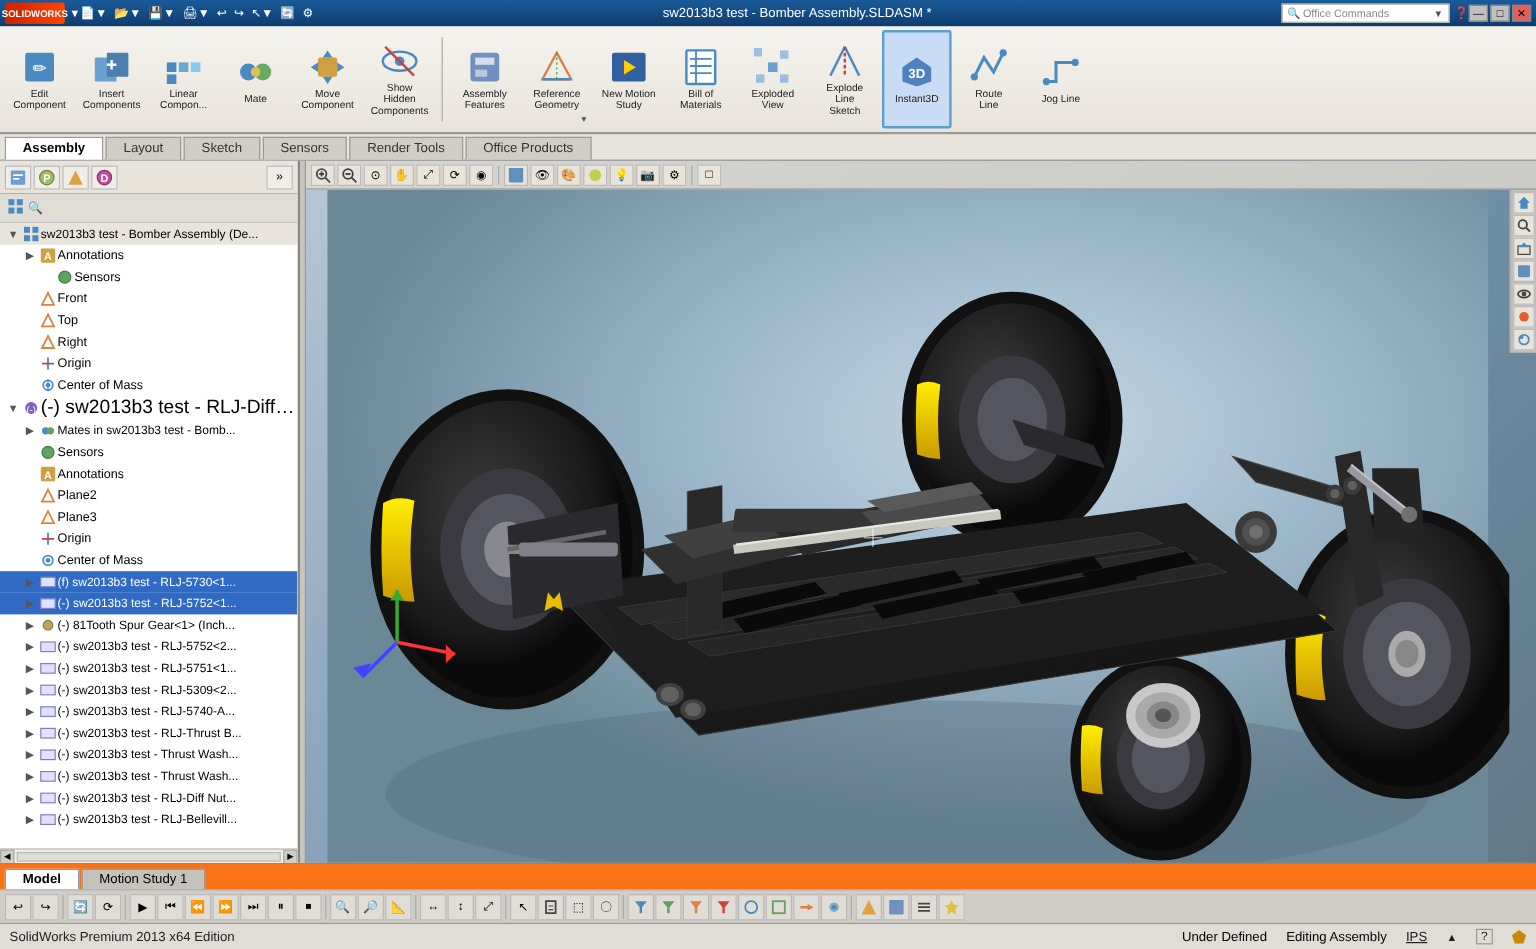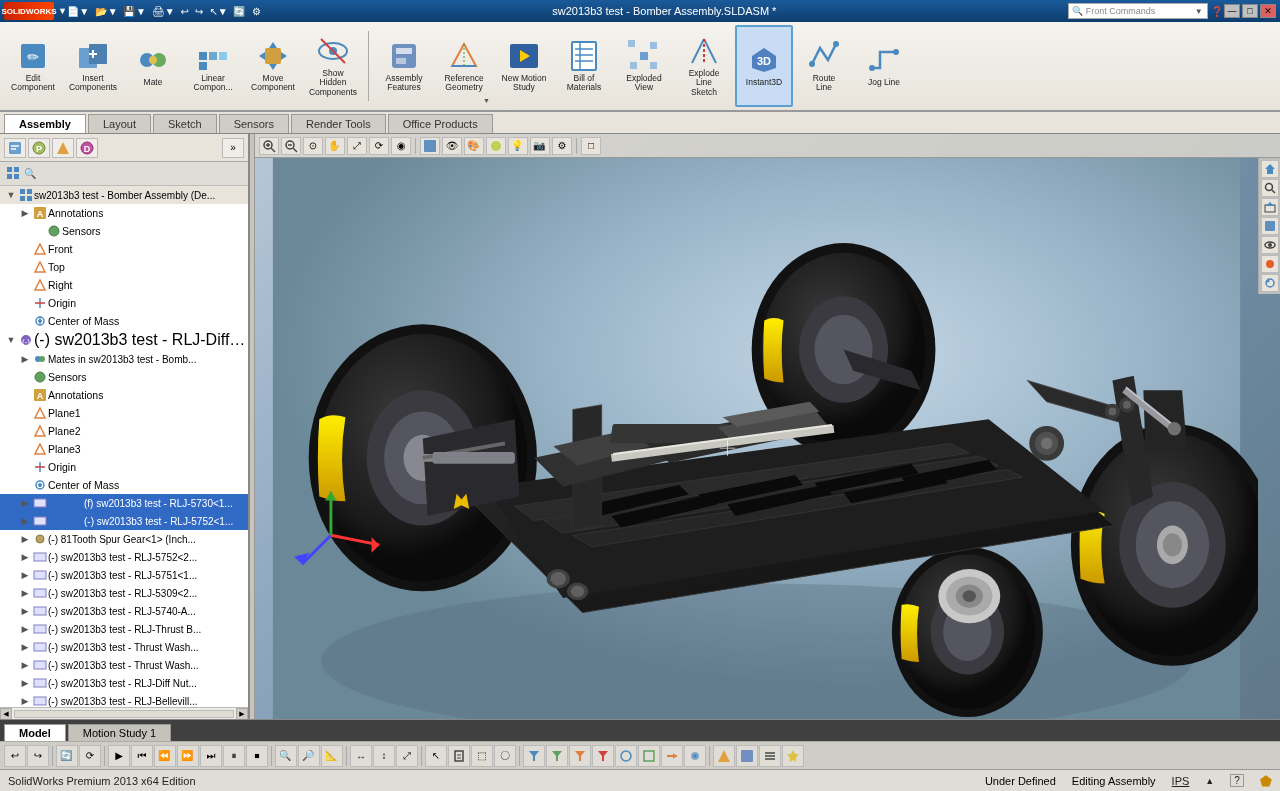--- a/index.html
+++ b/index.html
@@ -118,21 +118,21 @@
     .tree-item {
       display: flex;
       align-items: center;
       padding: 1px 0;
       cursor: pointer;
       min-height: 18px;
       font-size: 11px;
       color: #000;
     }
     .tree-item.selected { background: #316ac5; color: white; }
-    .tree-item.selected .tree-label { color: white; margin-left: 36px; }
+    .tree-item.selected .tree-label { color: white; }
     .tree-icon { width: 16px; height: 16px; display: inline-flex; align-items: center; justify-content: center; font-size: 10px; flex-shrink: 0; }
     .tree-expander { width: 14px; height: 14px; display: inline-flex; align-items: center; justify-content: center; font-size: 9px; flex-shrink: 0; color: #555; }
     .tree-label { font-size: 10.5px; white-space: nowrap; overflow: hidden; text-overflow: ellipsis; }
 
     
     #viewport {
       flex: 1;
       background: linear-gradient(135deg, #b8c8d8 0%, #8fa8c0 30%, #7090a8 60%, #607888 100%);
       position: relative;
       overflow: hidden;
@@ -159,21 +159,21 @@
       top: 24px;
       left: 0;
       right: 22px;
       bottom: 0;
       overflow: hidden;
     }
 
     
     #bottom-tabs {
       height: 22px;
-      background: #404040;
+      background: #f97316;
       border-top: 1px solid #888;
       display: flex;
       align-items: flex-end;
       padding: 0 4px 0 4px;
     }
     .bottom-tab { padding: 2px 14px; background: #c5c2bb; border: 1px solid #999; border-bottom: none; cursor: pointer; font-size: 11px; margin-right: 2px; }
     .bottom-tab.active { background: white; font-weight: bold; }
 
     
     #statusbar {
@@ -259,21 +259,21 @@
     <span style="color:white;font-size:10px;cursor:pointer;">↪</span>
     <span style="color:white;font-size:10px;cursor:pointer;">↖▼</span>
     <span style="color:white;font-size:10px;cursor:pointer;">🔄</span>
     <span style="color:white;font-size:10px;cursor:pointer;">⚙</span>
     <span style="flex:1"></span>
     <span style="color:white;font-size:11px;">sw2013b3 test - Bomber Assembly.SLDASM *</span>
     <span style="flex:1"></span>
     <div style="display:flex;align-items:center;gap:4px;">
       <div style="background:white;border:1px solid #aaa;display:flex;align-items:center;padding:1px 4px;width:140px;height:16px;">
         <span style="font-size:9px;color:#555;">🔍</span>
-        <span style="font-size:9px;color:#888;margin-left:2px;cursor:text;">Front Commands</span>
+        <span style="font-size:9px;color:#888;margin-left:2px;cursor:text;">Office Commands</span>
         <span style="font-size:8px;color:#555;margin-left:auto;">▼</span>
       </div>
       <span style="color:white;font-size:10px;">❓</span>
     </div>
   </div>
   <div id="titlebar-controls">
     <div class="title-btn">—</div>
     <div class="title-btn">□</div>
     <div class="title-btn" style="background:#e06060;">✕</div>
   </div>
@@ -297,37 +297,37 @@
           <rect x="12" y="4" width="18" height="20" fill="#4a7fb0" rx="1"></rect>
           <line x1="12" y1="14" x2="20" y2="14" stroke="white" stroke-width="2"></line>
           <line x1="16" y1="10" x2="16" y2="18" stroke="white" stroke-width="2"></line>
         </svg>
     </div>
     <span class="tool-label">Insert<br>Components</span>
   </div>
   <div class="tool-btn">
     <div class="tool-icon">
       <svg width="32" height="32" viewBox="0 0 32 32">
-          <circle cx="10" cy="16" r="7" fill="#4a8ac0"></circle>
-          <circle cx="22" cy="16" r="7" fill="#6aaa60"></circle>
-          <circle cx="16" cy="16" r="4" fill="#e0c050"></circle>
-        </svg>
-    </div>
-    <span class="tool-label">Mate</span>
-  </div>
-  <div class="tool-btn">
-    <div class="tool-icon">
-      <svg width="32" height="32" viewBox="0 0 32 32">
           <rect x="2" y="12" width="8" height="8" fill="#4a8ac0"></rect>
           <rect x="12" y="12" width="8" height="8" fill="#6aaad0"></rect>
           <rect x="22" y="12" width="8" height="8" fill="#8acaee"></rect>
           <rect x="2" y="22" width="8" height="8" fill="#4a8ac0"></rect>
         </svg>
     </div>
     <span class="tool-label">Linear<br>Compon...</span>
+  </div>
+  <div class="tool-btn">
+    <div class="tool-icon">
+      <svg width="32" height="32" viewBox="0 0 32 32">
+          <circle cx="10" cy="16" r="7" fill="#4a8ac0"></circle>
+          <circle cx="22" cy="16" r="7" fill="#6aaa60"></circle>
+          <circle cx="16" cy="16" r="4" fill="#e0c050"></circle>
+        </svg>
+    </div>
+    <span class="tool-label">Mate</span>
   </div>
   <div class="tool-btn">
     <div class="tool-icon">
       <svg width="32" height="32" viewBox="0 0 32 32">
           <rect x="8" y="8" width="16" height="16" fill="#d0a040" rx="2"></rect>
           <polygon points="16,2 20,8 12,8" fill="#4a8ac0"></polygon>
           <polygon points="16,30 20,24 12,24" fill="#4a8ac0"></polygon>
           <polygon points="2,16 8,12 8,20" fill="#4a8ac0"></polygon>
           <polygon points="30,16 24,12 24,20" fill="#4a8ac0"></polygon>
         </svg>
@@ -620,29 +620,20 @@
         <span class="tree-expander" style="visibility:hidden;">▶</span>
         <span class="tree-icon">
             <svg width="14" height="14" viewBox="0 0 14 14">
               <rect x="1" y="1" width="12" height="12" fill="#d0a040" rx="1"></rect>
               <text x="7" y="11" text-anchor="middle" fill="white" font-size="9" font-weight="bold">A</text>
             </svg>
           </span>
         <span class="tree-label">Annotations</span>
       </div>
 
-      <div class="tree-item" style="padding-left:18px;">
-        <span class="tree-expander" style="visibility:hidden;">▶</span>
-        <span class="tree-icon">
-            <svg width="14" height="14" viewBox="0 0 14 14">
-              <polygon points="7,2 12,12 2,12" fill="none" stroke="#e08040" stroke-width="1.5"></polygon>
-            </svg>
-          </span>
-        <span class="tree-label">Plane1</span>
-      </div>
 
       <div class="tree-item" style="padding-left:18px;">
         <span class="tree-expander" style="visibility:hidden;">▶</span>
         <span class="tree-icon">
             <svg width="14" height="14" viewBox="0 0 14 14">
               <polygon points="7,2 12,12 2,12" fill="none" stroke="#e08040" stroke-width="1.5"></polygon>
             </svg>
           </span>
         <span class="tree-label">Plane2</span>
       </div>

